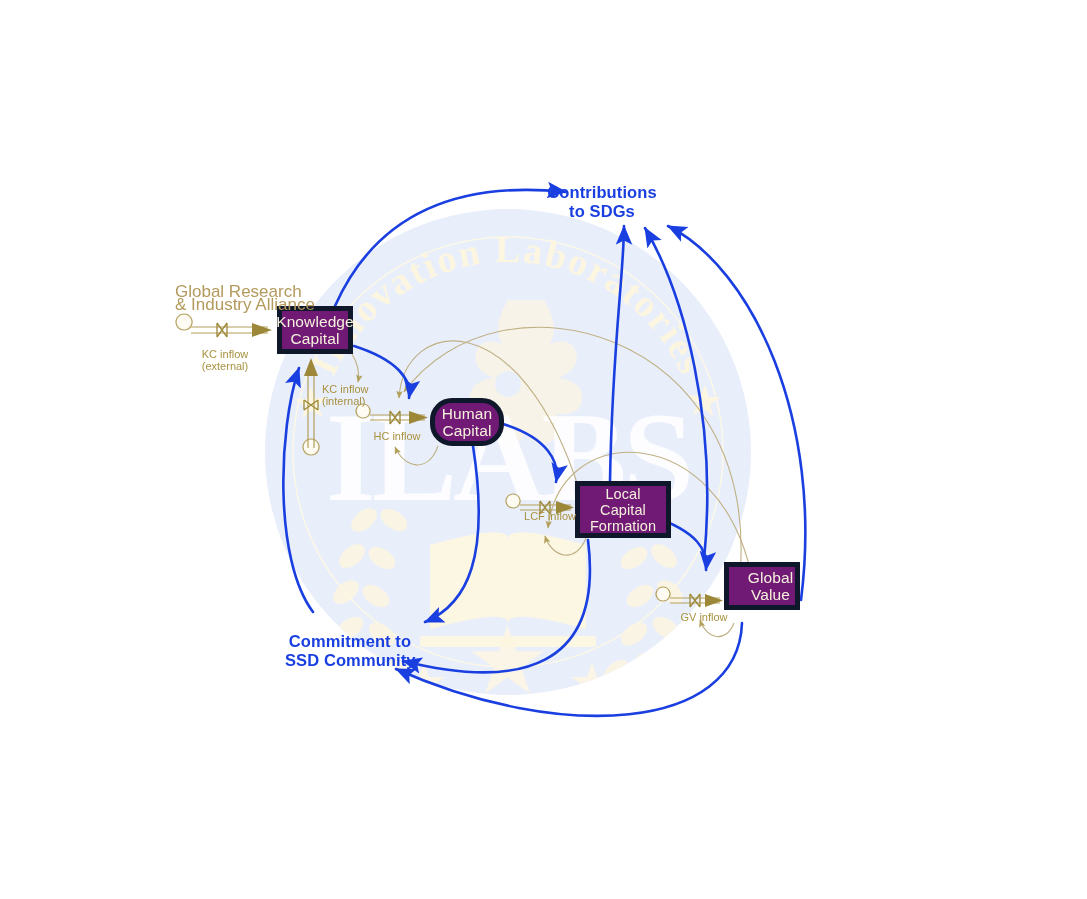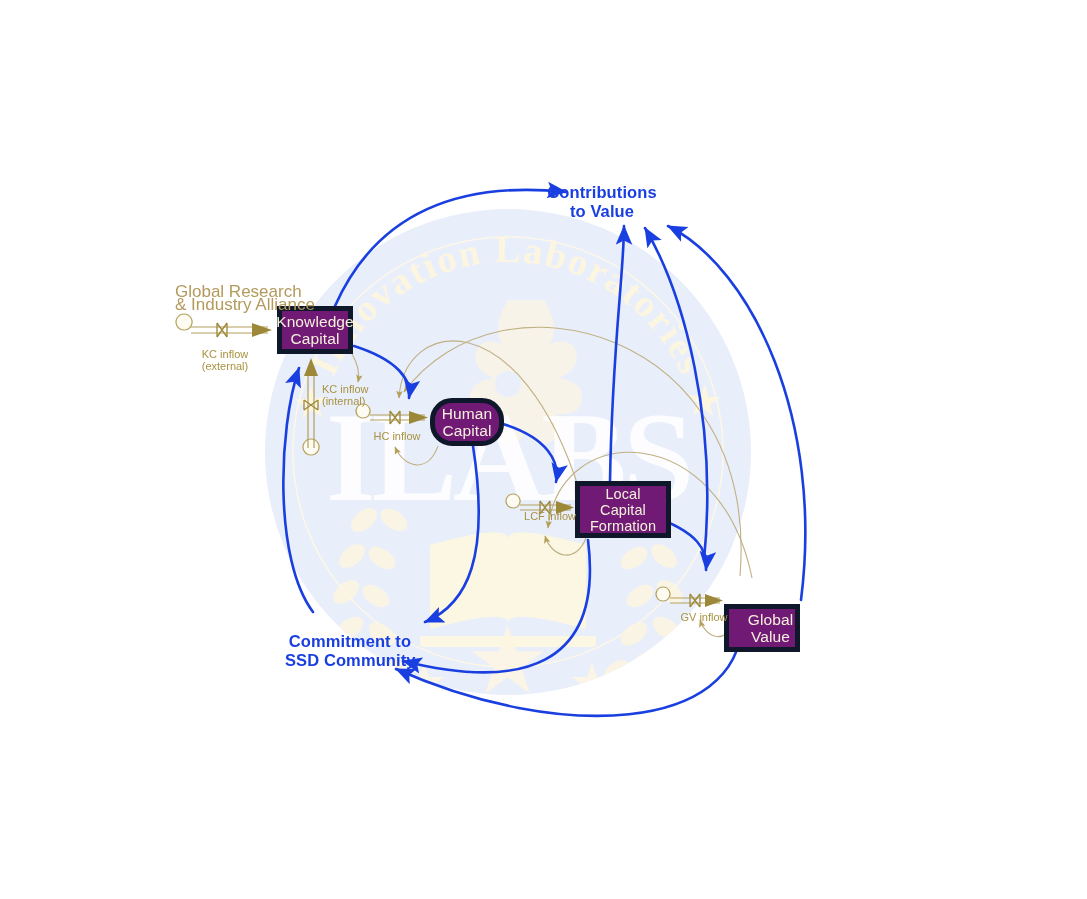--- a/index.html
+++ b/index.html
@@ -231,21 +231,21 @@
   </div>
 
   <div class="stock-box" style="left:575px;top:481px;width:96px;height:57px;font-size:14.5px;line-height:16px;">
     <div>
       <div>Local</div>
       <div>Capital</div>
       <div>Formation</div>
     </div>
   </div>
 
-  <div class="stock-box" style="left:724px;top:604px;width:76px;height:48px;padding-left:20px;">
+  <div class="stock-box" style="left:724px;top:562px;width:76px;height:48px;padding-left:20px;">
     <div>
       <div>Global</div>
       <div>Value</div>
     </div>
   </div>
 
   <div class="cloud-label" style="left:175px;top:286px;width:120px;">
     <div>Global Research</div>
     <div>&amp; Industry Alliance</div>
   </div>
@@ -267,21 +267,21 @@
   <div class="flow-label" style="left:517px;top:510px;width:66px;">
     <div>LCF inflow</div>
   </div>
 
   <div class="flow-label" style="left:673px;top:611px;width:62px;">
     <div>GV inflow</div>
   </div>
 
   <div class="aux-label" style="left:547px;top:183px;width:110px;">
     <div>Contributions</div>
-    <div>to Value</div>
+    <div>to SDGs</div>
   </div>
 
   <div class="aux-label" style="left:285px;top:632px;width:130px;">
     <div>Commitment to</div>
     <div>SSD Community</div>
   </div>
 
 </div>
 
 </body></html>

